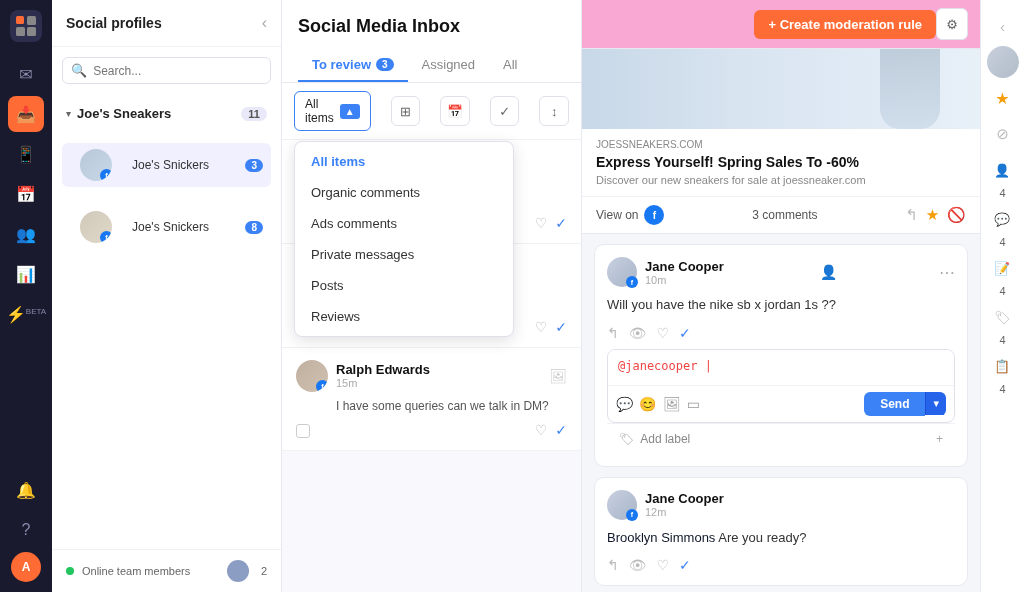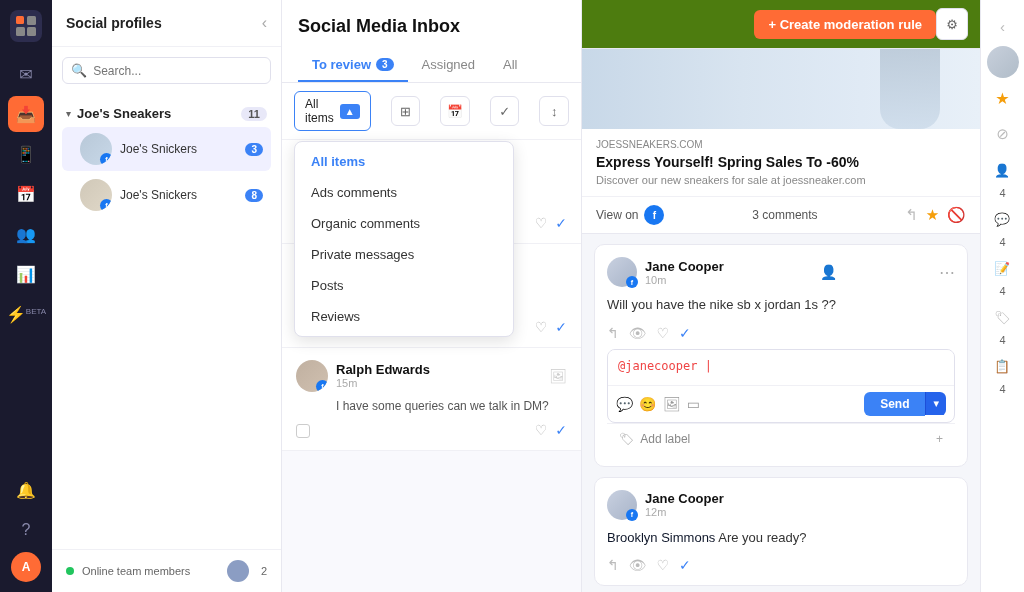--- a/index.html
+++ b/index.html
@@ -111,25 +111,25 @@
       background: #e8e8f8;
       color: #555;
       border-radius: 10px;
       padding: 1px 7px;
       font-size: 11px;
       font-weight: 600;
     }
     .profile-item {
       display: flex;
       align-items: center;
-      gap: 8px;
+      gap: 20px;
       padding: 6px 8px 6px 18px;
       cursor: pointer;
       border-radius: 6px;
-      margin: 2px 0;
+      margin: 18px 0;
     }
     .profile-item.active { background: #f0f0ff; }
     .profile-name { font-size: 12px; color: #333; flex: 1; }
     .profile-count {
       background: #3b82f6;
       color: white;
       border-radius: 10px;
       padding: 1px 6px;
       font-size: 10px;
       font-weight: 600;
@@ -530,21 +530,21 @@
       cursor: pointer;
       color: #666;
     }
 
     
     .top-header {
       display: flex;
       align-items: center;
       justify-content: flex-end;
       padding: 8px 12px;
-      background: #4d7c0f;
+      background: #f9a8d4;
       border-bottom: 1px solid #e8e8f0;
     }
 
     
     .content-right {
       flex: 1;
       display: flex;
       flex-direction: column;
       overflow: hidden;
     }
@@ -637,22 +637,22 @@
       <span>All items</span>
       <span class="arrow">▲</span>
     </div>
     <div class="toolbar-icon-btn">⊞</div>
     <div class="toolbar-icon-btn">📅</div>
     <div class="toolbar-icon-btn">✓</div>
     <div class="toolbar-icon-btn">↕</div>
 
     <div class="dropdown-menu">
       <div class="dropdown-item selected">All items</div>
+      <div class="dropdown-item">Organic comments</div>
       <div class="dropdown-item">Ads comments</div>
-      <div class="dropdown-item">Organic comments</div>
       <div class="dropdown-item">Private messages</div>
       <div class="dropdown-item">Posts</div>
       <div class="dropdown-item">Reviews</div>
     </div>
   </div>
   <div class="inbox-messages">
 
     <div class="message-item">
       <div class="msg-header">
         <div class="msg-avatar av-jane">

